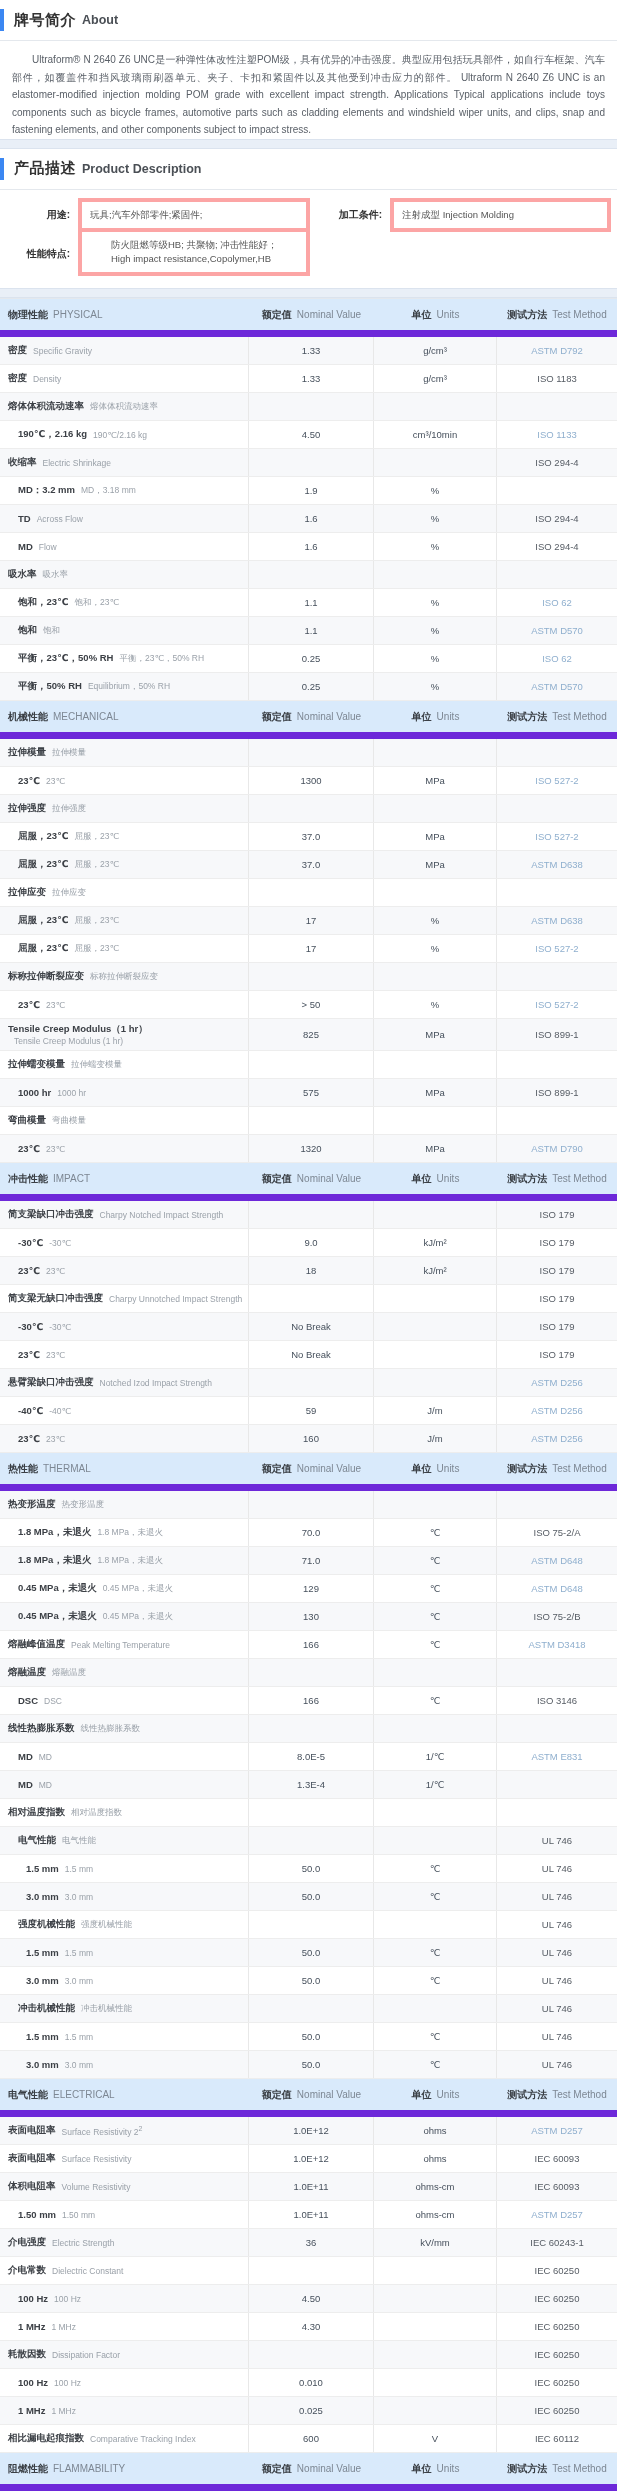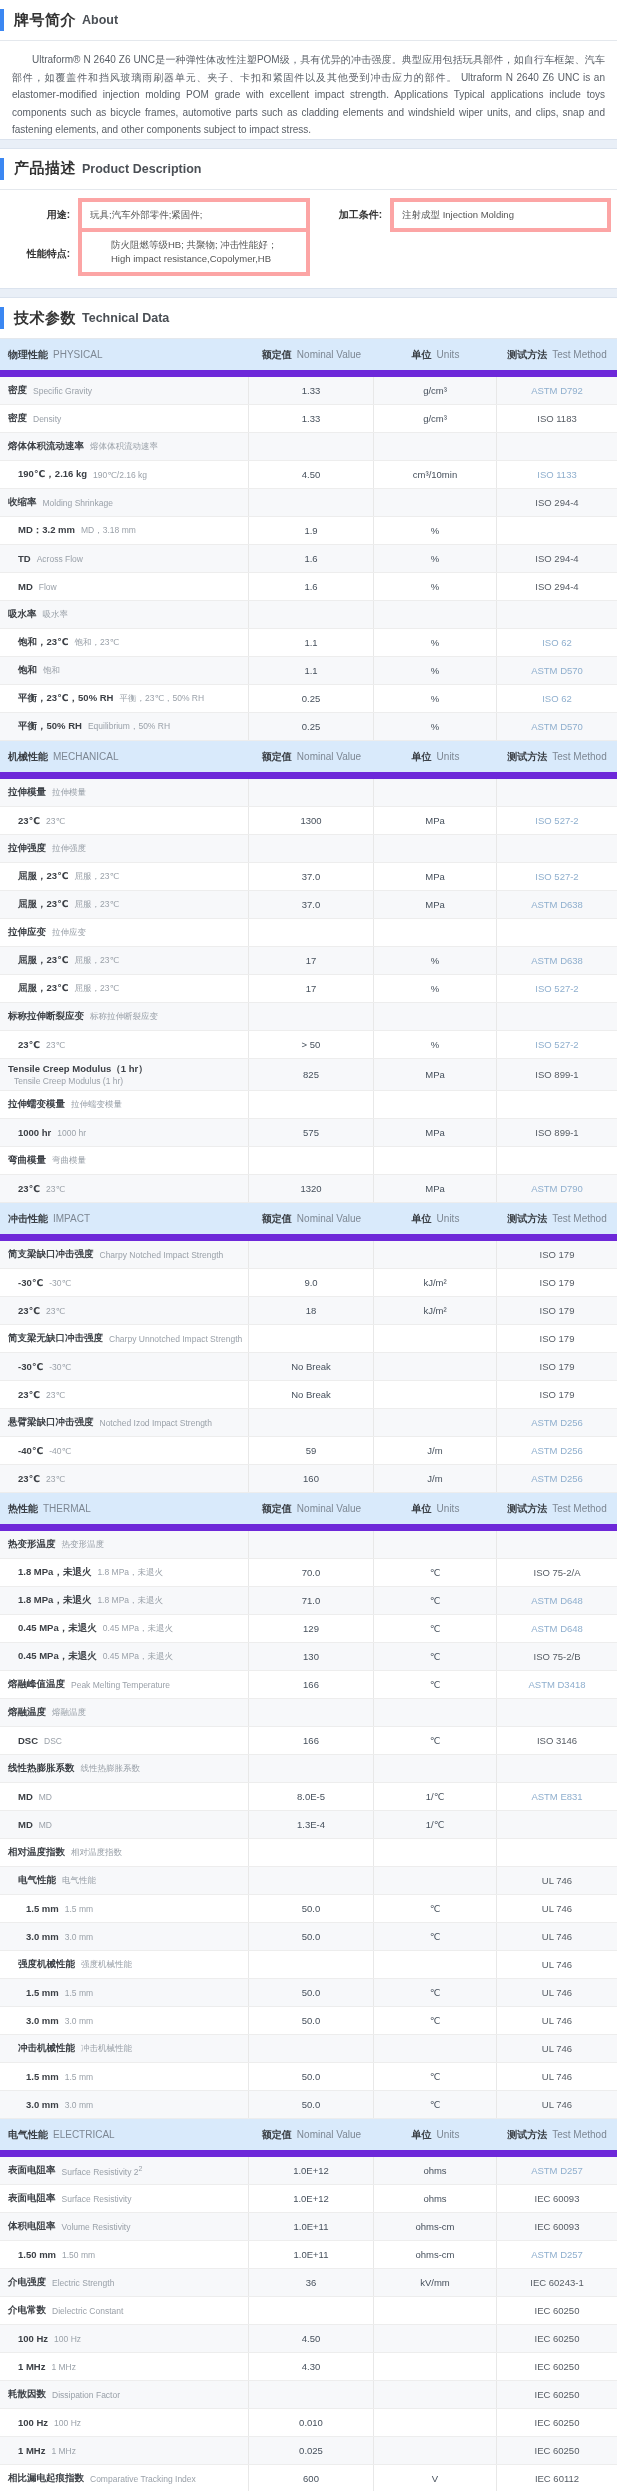--- a/index.html
+++ b/index.html
@@ -81,25 +81,20 @@
       <div class="pd-value r2">防火阻燃等级HB; 共聚物; 冲击性能好；  High impact resistance,Copolymer,HB</div>
       <div></div>
       <div></div>
     </div>
   </div>
 </div>
 
 <div class="section-gap"></div>
 
 <div class="section">
-  <div class="sec-head">
-    <div class="sec-bar"></div>
-    <span class="sec-title-zh">技术参数</span>
-    <span class="sec-title-en">Technical Data</span>
-  </div>
   <div class="sec-divider"></div>
   <div class="t-table" id="tech-table">
       <div class="t-cat">
         <div>
           <span class="cat-zh">物理性能</span>
           <span class="cat-en">PHYSICAL</span>
         </div>
         <div>
           <span class="cat-zh">额定值</span>
           <span class="cat-en">Nominal Value</span>
@@ -151,21 +146,21 @@
         </div>
         <div class="t-val">4.50</div>
         <div class="t-unit">cm³/10min</div>
         <div class="t-meth">
           <span class="link">ISO 1133</span>
         </div>
       </div>
       <div class="t-row alt">
         <div class="t-prop">
           <span class="prop-zh">收缩率</span>
-          <span class="prop-en">Molding Shrinkage</span>
+          <span class="prop-en">Electric Shrinkage</span>
         </div>
         <div class="t-val"></div>
         <div class="t-unit"></div>
         <div class="t-meth">
           <span>ISO 294-4</span>
         </div>
       </div>
       <div class="t-row">
         <div class="t-prop ind1">
           <span class="prop-zh">MD：3.2 mm</span>

